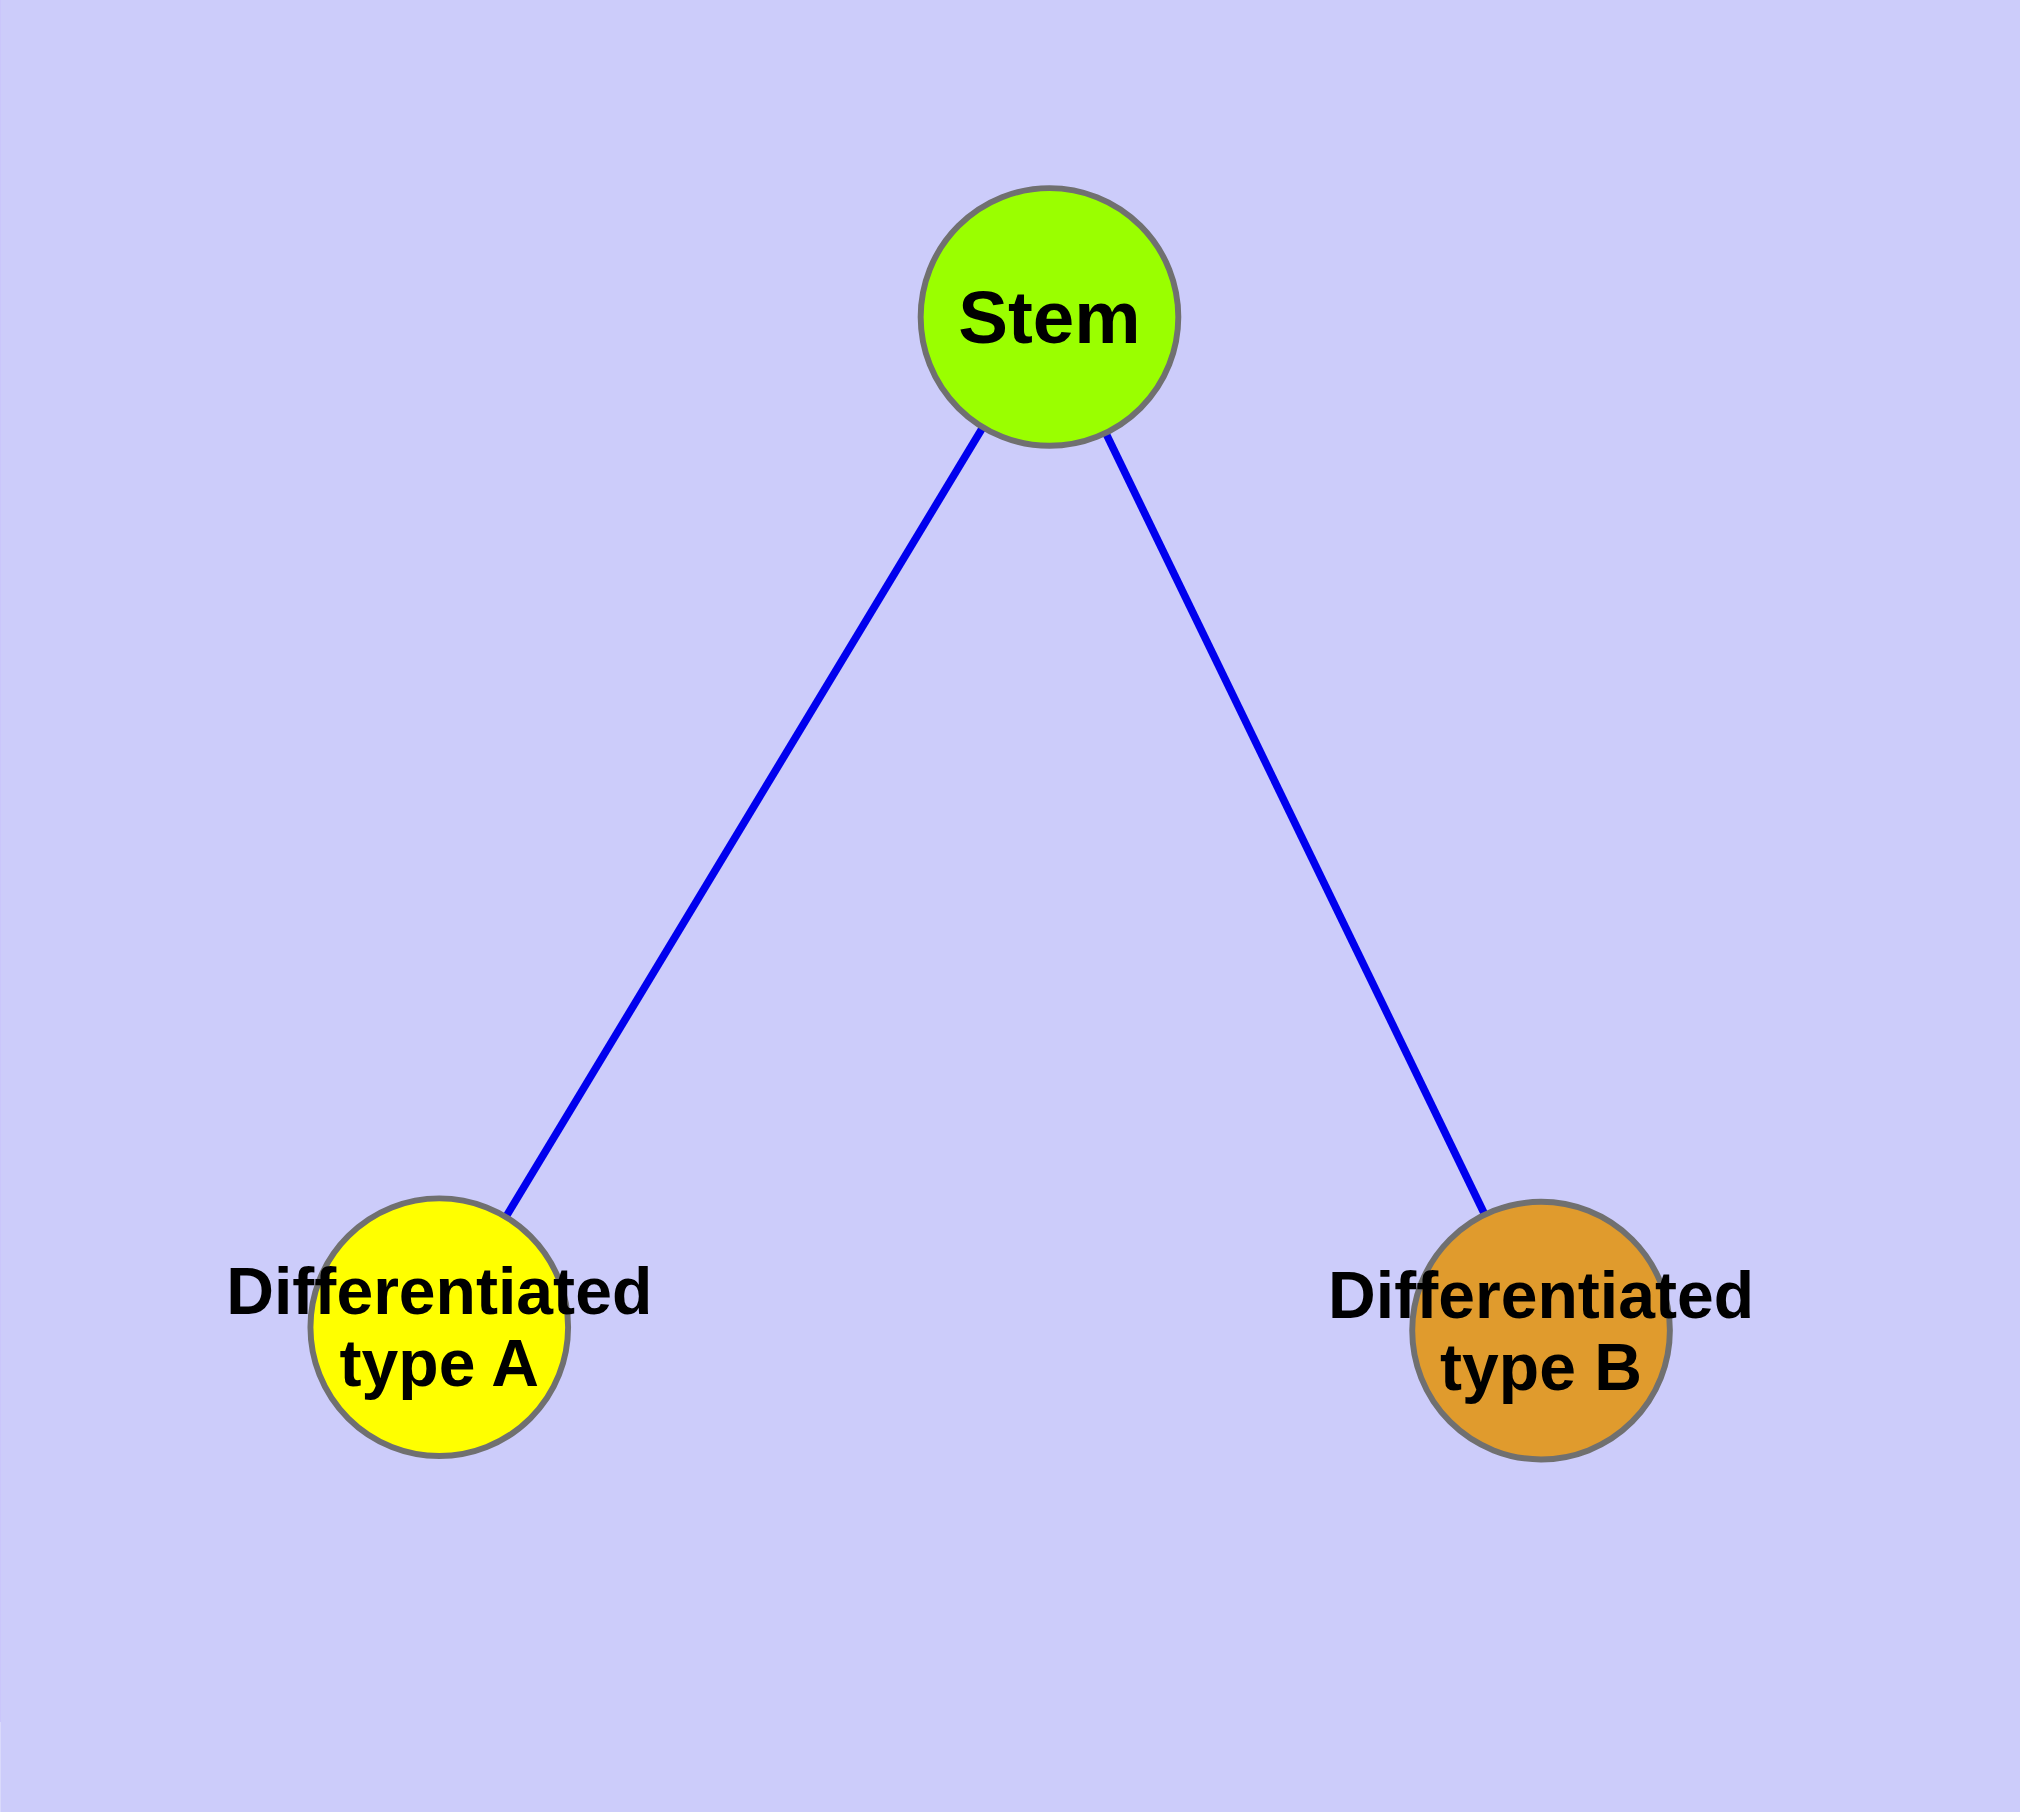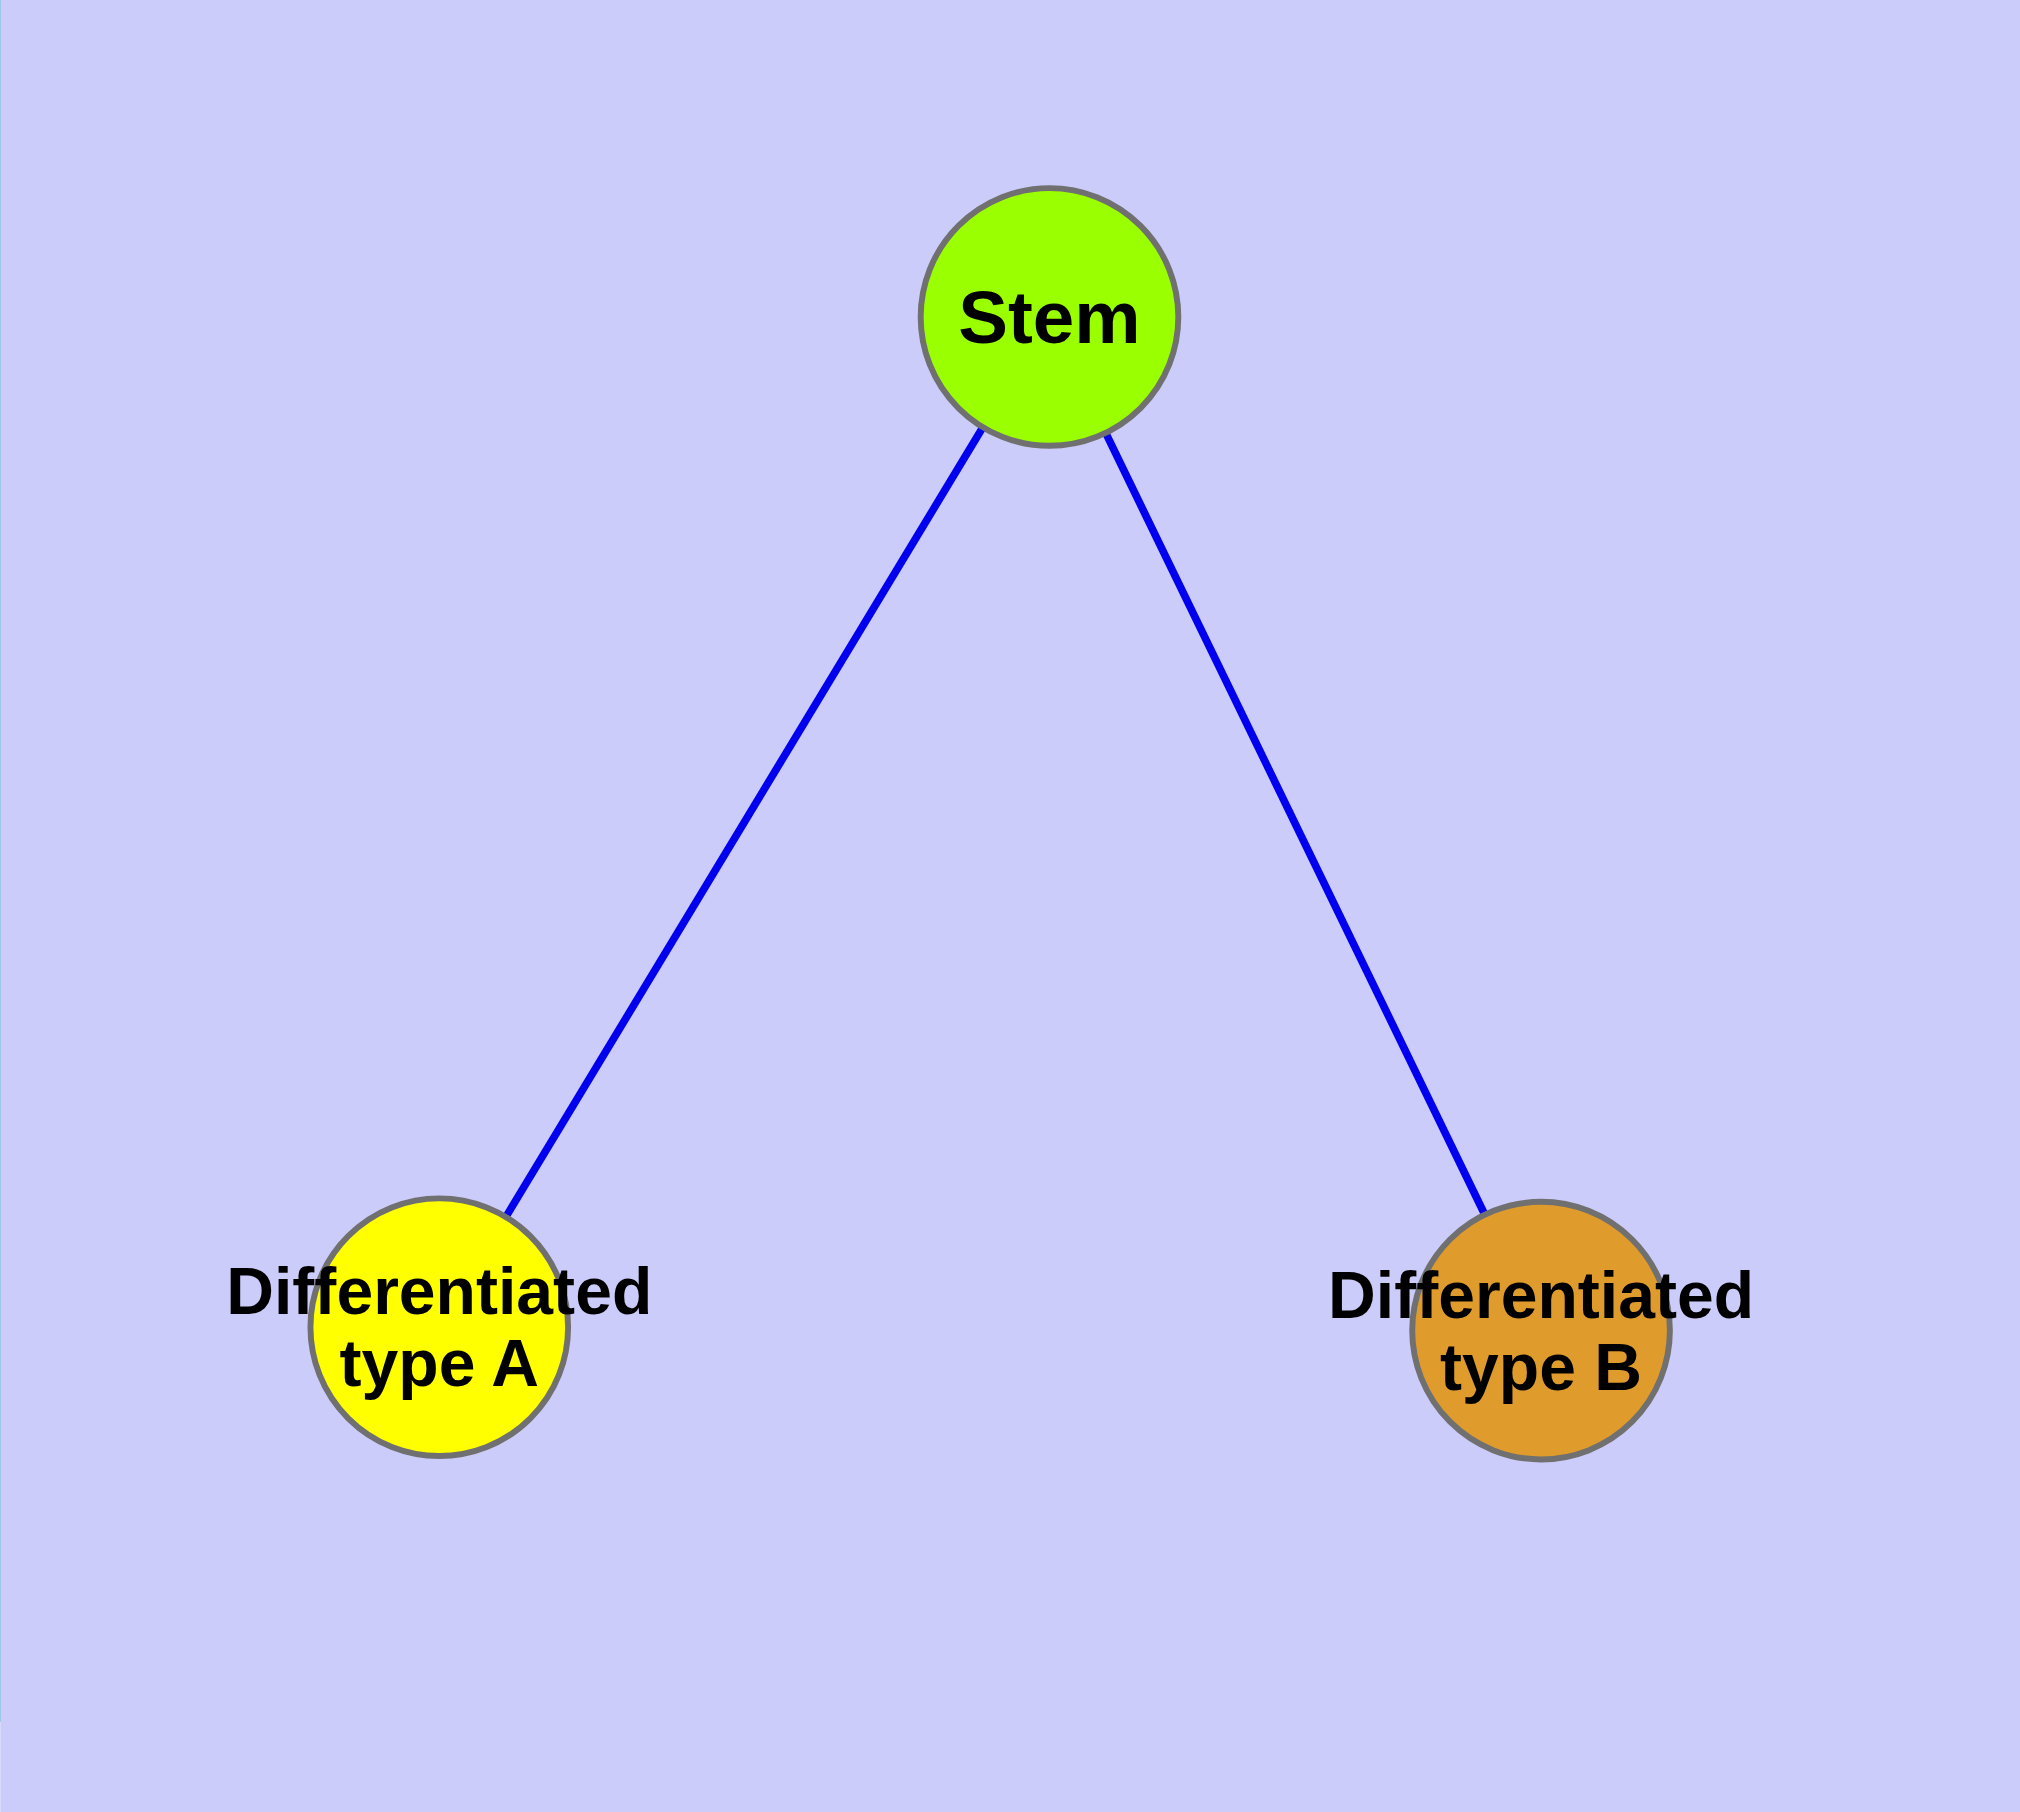--- a/index.html
+++ b/index.html
@@ -10,21 +10,21 @@
   body {
     width: 2021px;
     height: 1812px;
     overflow: hidden;
     font-family: "Liberation Sans", sans-serif;
   }
   #graph-canvas {
     position: relative;
     width: 2021px;
     height: 1722px;
-    background: #14b8a6;
+    background: #c4b5fd;
   }
   #graph-svg {
     position: absolute;
     top: 0;
     left: 0;
     width: 2021px;
     height: 1812px;
     display: block;
   }
   .node-label {

